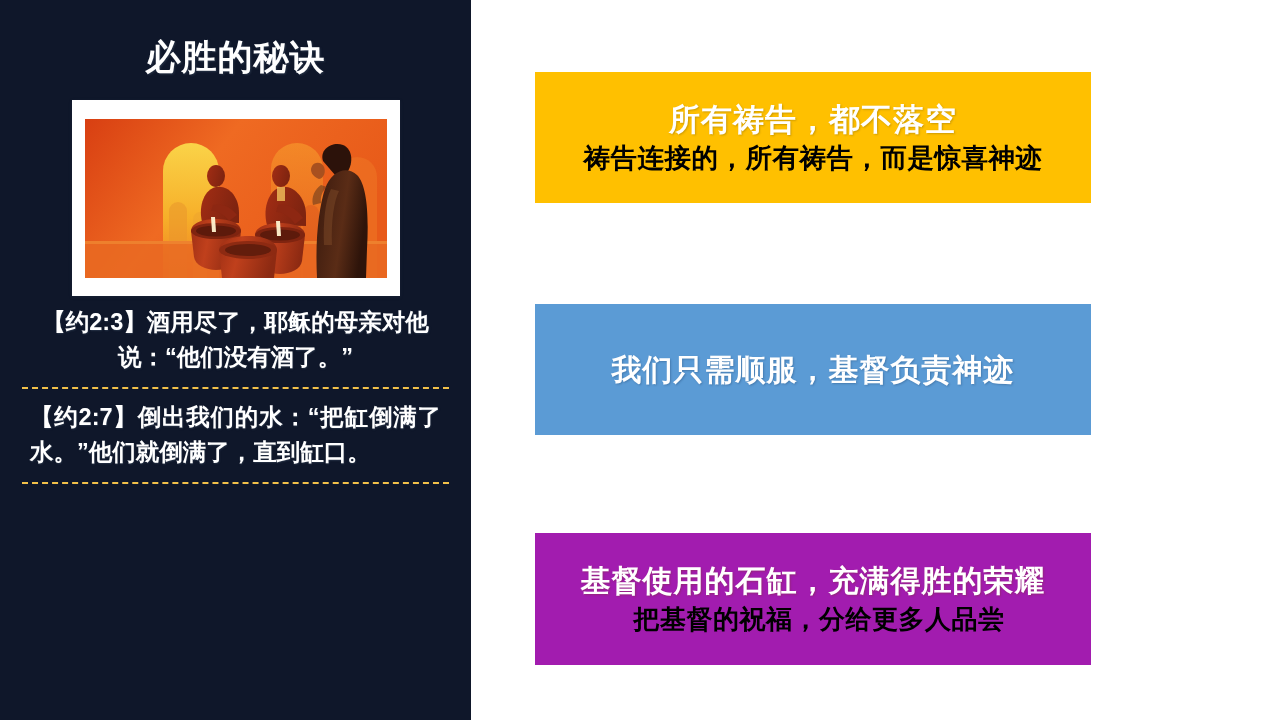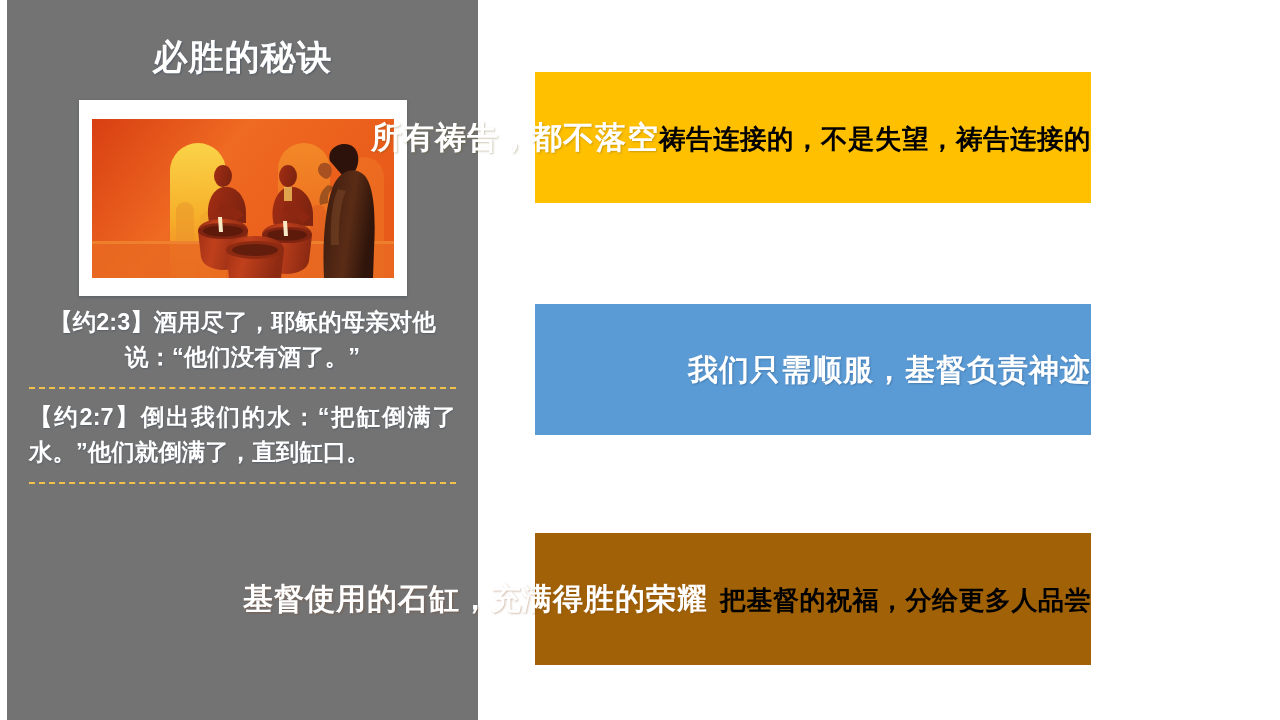--- a/index.html
+++ b/index.html
@@ -11,25 +11,25 @@
     height: 720px;
     background: #ffffff;
     font-family: "Liberation Sans", "DejaVu Sans", sans-serif;
     overflow: hidden;
     position: relative;
   }
 
   
   #sidebar {
     position: absolute;
-    left: 7px;
+    left: 0;
     top: 0;
     width: 471px;
     height: 720px;
-    background: #737373;
+    background: #0f172a;
     box-sizing: border-box;
   }
 
   #slide-title {
     position: absolute;
     left: 0;
     top: 34px;
     width: 471px;
     text-align: center;
     color: #ffffff;
@@ -68,45 +68,45 @@
     top: 305px;
     width: 471px;
   }
   .scripture-item {
     color: #ffffff;
     font-size: 23.5px;
     font-weight: bold;
     line-height: 35px;
     text-align: justify;
     text-justify: inter-ideograph;
-    padding: 0 22px;
+    padding: 0 30px;
     box-sizing: border-box;
     text-shadow: 0.5px 0.5px 1.5px rgba(60,75,95,0.5);
   }
   .scripture-item.center-first { text-align: center; }
   .divider {
     height: 0;
     border-top: 2px dashed #f2c14a;
     margin: 12px 22px 11px 22px;
   }
 
   
   .callout {
     position: absolute;
     left: 535px;
     width: 556px;
     box-sizing: border-box;
     display: flex;
-    flex-direction: row;
+    flex-direction: column;
     align-items: center;
-    justify-content: flex-end;
+    justify-content: center;
   }
   #callout-1 { top: 72px;  height: 131px; background: #ffc000; }
   #callout-2 { top: 304px; height: 131px; background: #5b9bd5; }
-  #callout-3 { top: 533px; height: 132px; background: #a16207; }
+  #callout-3 { top: 533px; height: 132px; background: #a21caf; }
 
   .callout-head {
     color: #ffffff;
     font-weight: bold;
     font-size: 30px;
     line-height: 38px;
     letter-spacing: 1px;
     white-space: nowrap;
     text-shadow: 1px 1px 2px rgba(90,70,10,0.30);
   }
@@ -238,21 +238,21 @@
   <div id="scripture-list">
     <div class="scripture-item center-first">【约2:3】酒用尽了，耶稣的母亲对他说：“他们没有酒了。”</div>
     <div class="divider"></div>
     <div class="scripture-item">【约2:7】倒出我们的水：“把缸倒满了水。”他们就倒满了，直到缸口。</div>
     <div class="divider"></div>
   </div>
 </div>
 
 <div class="callout" id="callout-1">
   <div class="callout-head">所有祷告，都不落空</div>
-  <div class="callout-sub">祷告连接的，不是失望，祷告连接的</div>
+  <div class="callout-sub">祷告连接的，所有祷告，而是惊喜神迹</div>
 </div>
 
 <div class="callout" id="callout-2">
   <div class="callout-head">我们只需顺服，基督负责神迹</div>
 </div>
 
 <div class="callout" id="callout-3">
   <div class="callout-head">基督使用的石缸，充满得胜的荣耀</div>
   <div class="callout-sub">把基督的祝福，分给更多人品尝</div>
 </div>

